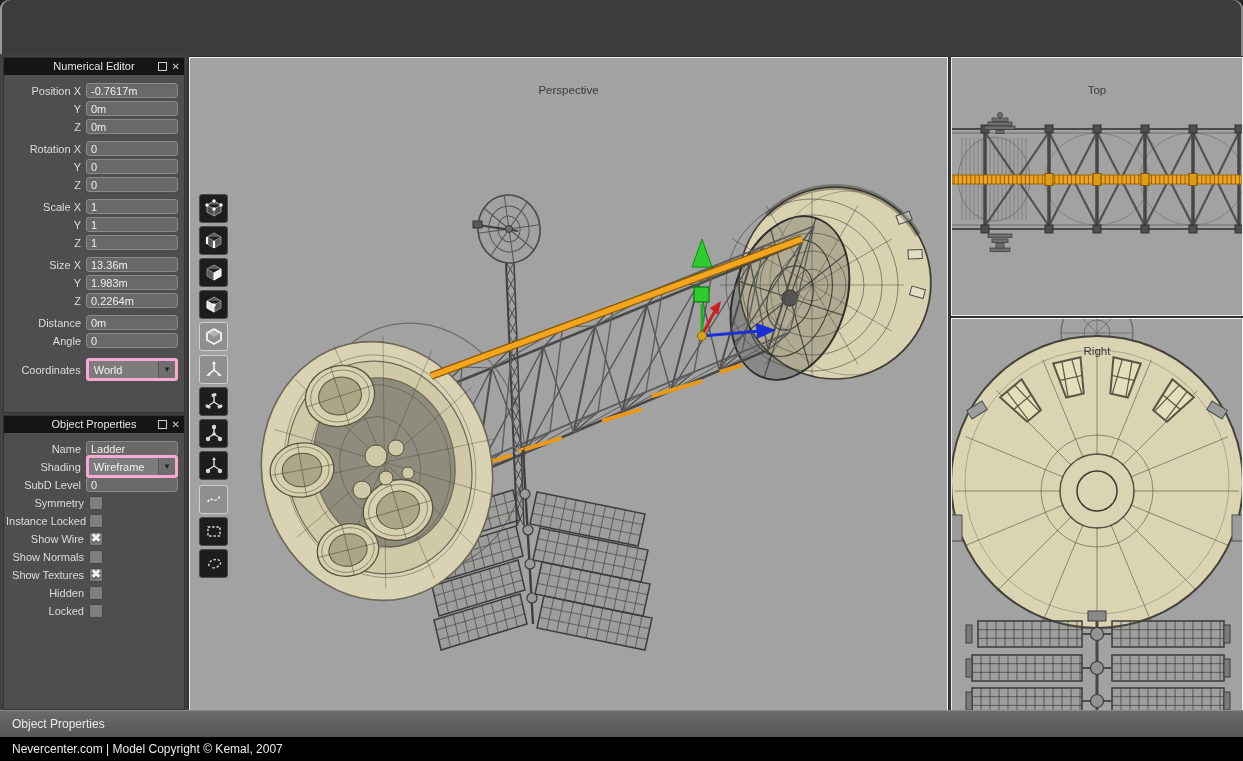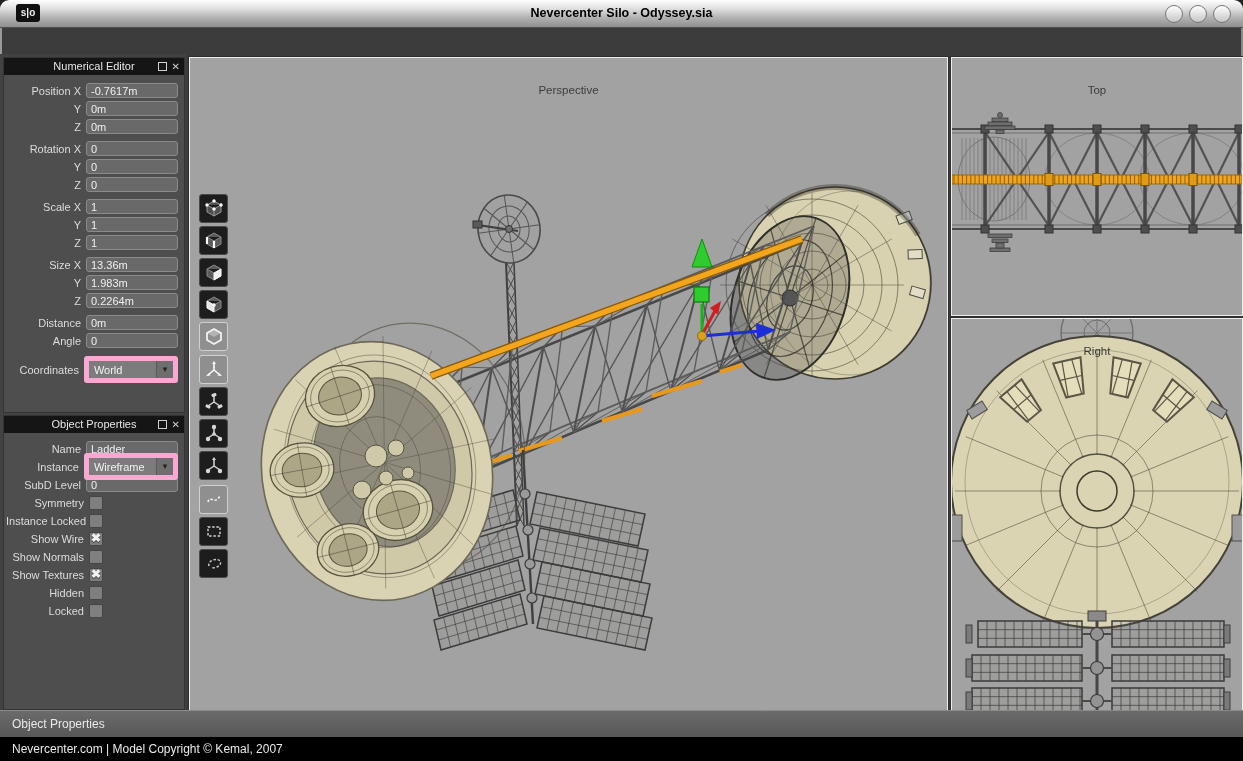--- a/index.html
+++ b/index.html
@@ -30,21 +30,21 @@
   .pt-btns{position:absolute;right:4px;top:3px;display:flex;gap:5px;align-items:center;height:11px;}
   .sq-icon{width:7px;height:7px;border:1px solid #cfcfcf;display:inline-block;}
   .x-icon{color:#cfcfcf;font-size:10px;line-height:10px;}
   .panel-body{padding:8px 6px 4px 2px;}
   .prow{display:flex;align-items:center;margin-bottom:3px;height:15px;}
   .prow.gap{margin-top:7px;}
   .prow.biggap{margin-top:14px;}
   .plabel{width:78px;text-align:right;color:#dcdcdc;font-size:11px;margin-right:5px;white-space:nowrap;}
   .pfield{width:82px;height:13px;background:#696969;border:1px solid #8a8a8a;border-radius:3px;
     color:#efefef;font-size:11px;padding:0 4px;font-family:"Liberation Sans",sans-serif;}
-  .dropdown{width:90px;height:17px;background:#7c7c7c;border:5px solid #f9a8d4;border-radius:3px;
+  .dropdown{width:90px;height:17px;background:#7c7c7c;border:3px solid #f9a8d4;border-radius:3px;
     display:flex;align-items:center;position:relative;}
   .dd-value{flex:1;color:#f2f2f2;font-size:11px;padding-left:5px;}
   .dd-arrow{width:16px;height:100%;border-left:1px solid #5a5a5a;background:#6e6e6e;
     color:#222;font-size:9px;text-align:center;line-height:16px;border-radius:0 2px 2px 0;}
   .checkbox{width:12px;height:12px;background:#7f7f7f;border:1px solid #464646;border-radius:2px;
     position:relative;}
   .check{position:absolute;left:-1px;top:-2px;width:14px;text-align:center;color:#f2f2f2;
     font-size:12px;font-weight:bold;text-shadow:0 1px 1px #333;}
   
   .viewport{position:absolute;background:#a2a2a2;border:1px solid #efefef;box-shadow:0 0 0 1px #2e2e2e;}
@@ -65,29 +65,20 @@
     background:linear-gradient(#6b6b6b,#565656);border-top:1px solid #8a8a8a;}
   .status-text{color:#e9e9e9;font-size:12px;padding:6px 0 0 12px;}
   .footer{position:absolute;left:0;right:0;top:737px;height:24px;background:#000;}
   .footer-text{color:#eaeaea;font-size:12px;padding:5px 0 0 12px;}
 </style>
 </head>
 <body>
 
 <div id="app">
 
-  <div class="titlebar">
-    <div class="app-logo">s|o</div>
-    <div class="title-text">Nevercenter Silo - Odyssey.sia</div>
-    <div class="win-btns">
-      <div class="win-btn"></div>
-      <div class="win-btn"></div>
-      <div class="win-btn"></div>
-    </div>
-  </div>
 
 
   <div class="left-col">
 
     <div class="panel" style="top:3px;height:354px;">
       <div class="panel-title">
         <span>Numerical Editor</span>
         <span class="pt-btns">
           <span class="sq-icon"></span>
           <span class="x-icon">✕</span>
@@ -167,21 +158,21 @@
           <span class="sq-icon"></span>
           <span class="x-icon">✕</span>
         </span>
       </div>
       <div class="panel-body">
         <div class="prow">
             <span class="plabel">Name</span>
             <input class="pfield" value="Ladder" style="">
           </div>
         <div class="prow">
-          <span class="plabel">Instance</span>
+          <span class="plabel">Shading</span>
           <div class="dropdown" style="width:90px;">
             <span class="dd-value">Wireframe</span>
             <span class="dd-arrow">▾</span>
           </div>
         </div>
         <div class="prow">
             <span class="plabel">SubD Level</span>
             <input class="pfield" value="0" style="">
           </div>
         <div class="prow">

